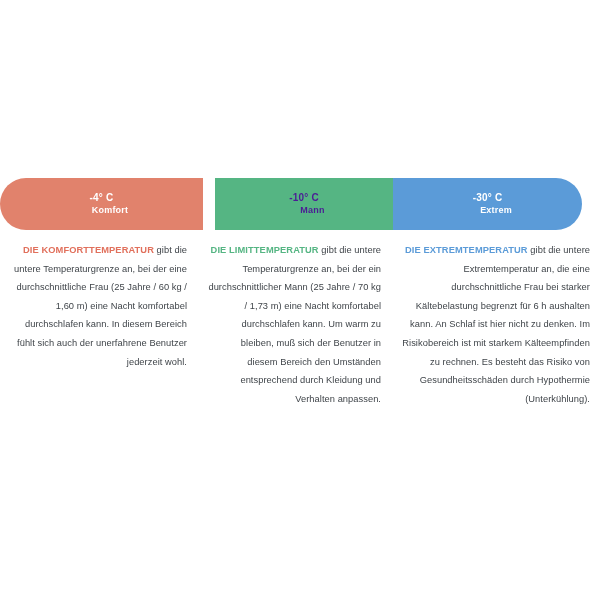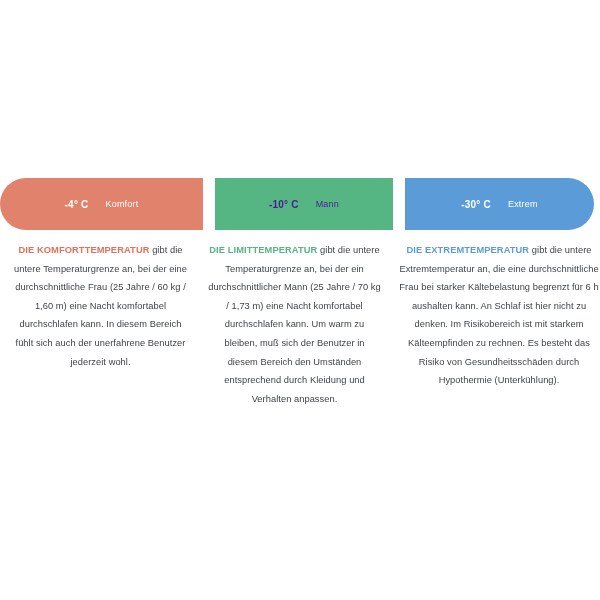--- a/index.html
+++ b/index.html
@@ -31,54 +31,55 @@
     width: 600px;
     height: 52px;
     display: flex;
     align-items: stretch;
   }
 
   .bar {
     position: relative;
     box-sizing: border-box;
     display: flex;
+    flex-direction: column;
     align-items: center;
     justify-content: center;
     color: #ffffff;
     text-align: center;
     overflow: hidden;
   }
 
   .bar-comfort {
     width: 203px;
     margin-left: 0;
     border-top-left-radius: 26px;
     border-bottom-left-radius: 26px;
   }
   .bar-limit {
     width: 178px;
     margin-left: 12px;
   }
   .bar-extreme {
     width: 189px;
-    margin-left: 12px;
+    margin-left: 0;
     border-top-right-radius: 26px;
     border-bottom-right-radius: 26px;
     justify-content: center;
   }
 
   .bar-temp {
     font-size: 10px;
     font-weight: bold;
     line-height: 13px;
     letter-spacing: 0.2px;
   }
   .bar-label {
     font-size: 9px;
-    font-weight: normal;
+    font-weight: bold;
     line-height: 13px;
     letter-spacing: 0.2px;
     padding-left: 17px;
   }
 
   
   .columns {
     position: absolute;
     left: 0;
     top: 241px;
@@ -88,25 +89,25 @@
 
   .col {
     box-sizing: border-box;
     font-size: 9.3px;
     line-height: 18.6px;
     color: #3f4449;
     letter-spacing: 0.05px;
   }
   .col-1 { width: 203px; padding-left: 14px; padding-right: 16px; }
   .col-2 { width: 190px; padding-left: 5px;  padding-right: 12px; }
-  .col-3 { width: 207px; padding-left: 5px;  }
+  .col-3 { width: 207px; padding-left: 5px;  padding-right: 10px; }
 
   .col p {
     margin: 0;
-    text-align: center;
+    text-align: right;
   }
 
   .lead {
     font-weight: bold;
     letter-spacing: 0.1px;
   }
   .lead-comfort { color: #e1705c; }
   .lead-limit   { color: #55b583; margin-top: 44px; }
   .lead-extreme { color: #5b9bd8; }
 </style>

